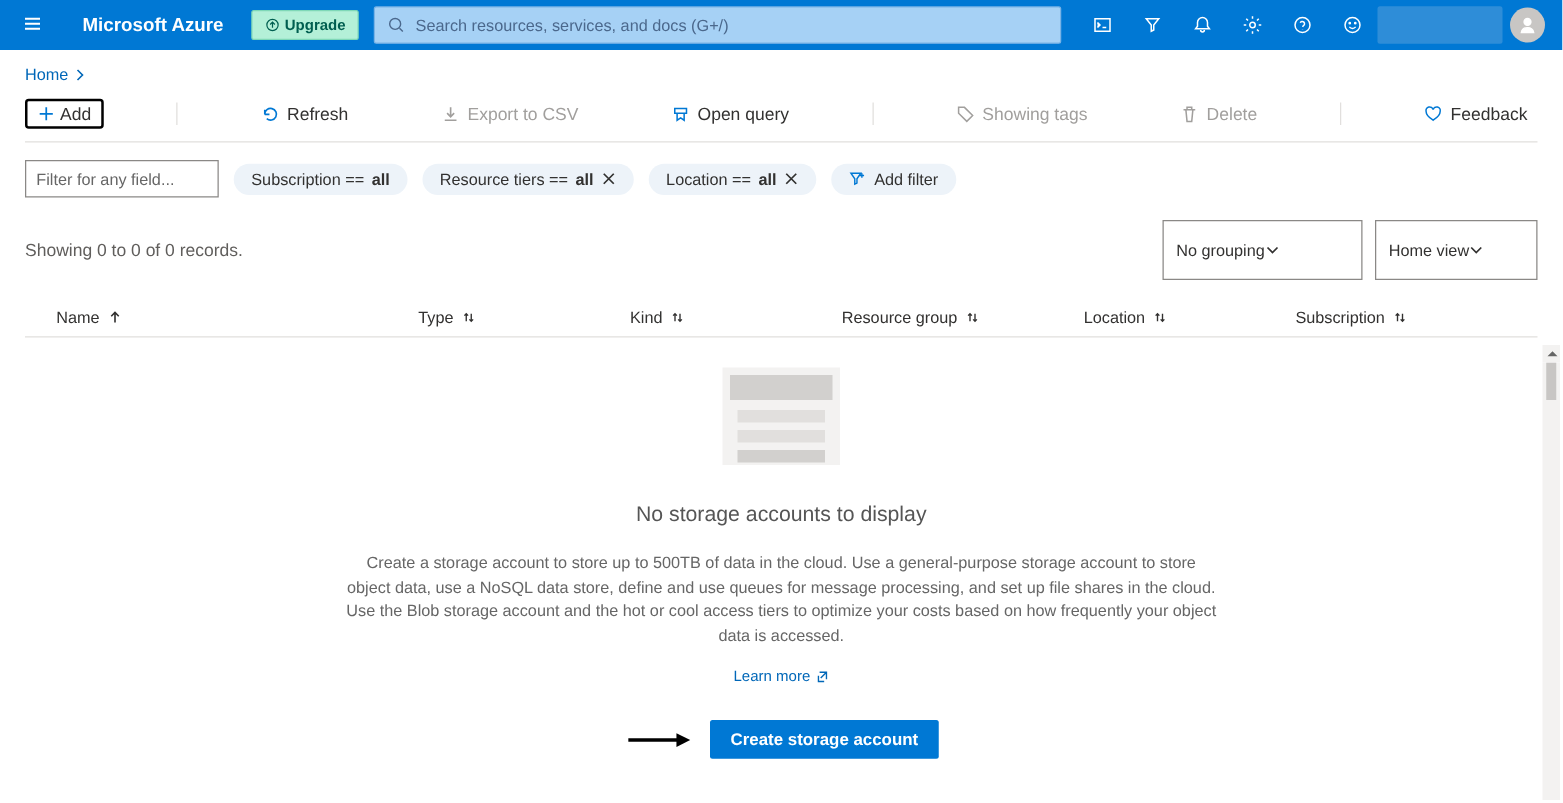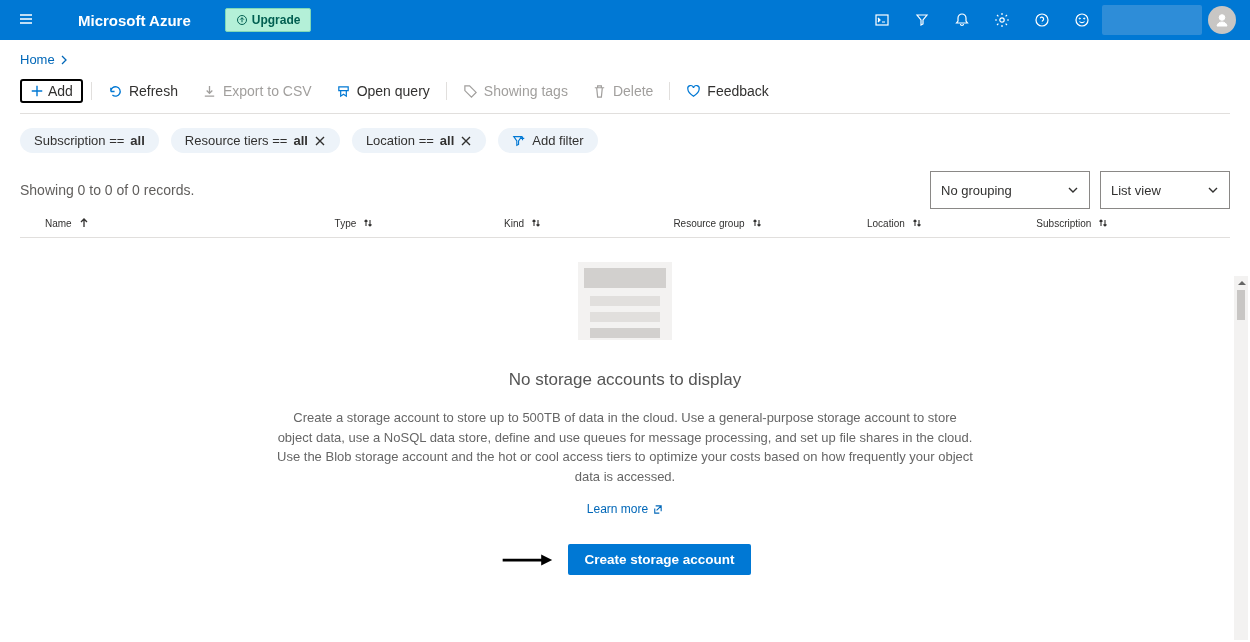--- a/index.html
+++ b/index.html
@@ -11,21 +11,21 @@
     --grey-text:#605e5c;
     --muted:#767676;
     --border:#8a8886;
     --faint:#e1dfdd;
     --pill:#edf3f9;
   }
   *{box-sizing:border-box;font-family:"Segoe UI",Arial,sans-serif;}
   body{margin:0;background:#fff;font-size:14px;color:#323130;min-height:642px;position:relative;}
 
   
-  .topbar{background:var(--azure-topbar);height:40px;display:flex;align-items:center;color:#fff;padding:0 8px;gap:24px;}
+  .topbar{background:var(--azure-topbar);height:40px;display:flex;align-items:center;color:#fff;padding:0 8px;gap:12px;}
   .hamburger-icon svg, .topbar .icon-btn svg{width:16px;height:16px;fill:#fff;stroke:#fff;}
   .hamburger-icon{padding:6px 10px;}
   .brand{font-size:15px;font-weight:600;padding:0 10px;white-space:nowrap;}
   .upgrade{background:var(--upgrade-green);color:#005e50;font-size:12px;font-weight:600;padding:4px 10px;border-radius:2px;display:flex;align-items:center;gap:4px;border:1px solid #7fd8b7;}
   .upgrade svg{width:12px;height:12px;stroke:#005e50;fill:none;}
   .search{flex:1;background:var(--light-blue);border-radius:2px;height:30px;display:flex;align-items:center;padding:0 10px;gap:8px;color:#4b688c;border:1px solid #79b3e6;max-width:550px;}
   .search svg{width:14px;height:14px;stroke:#4b688c;fill:none;}
   .search span{font-size:13px;color:#4b688c;}
   .topbar-icons{margin-left:auto;display:flex;align-items:center;}
   .icon-btn{width:40px;height:40px;display:flex;align-items:center;justify-content:center;}
@@ -38,21 +38,21 @@
   .breadcrumb{display:flex;align-items:center;gap:4px;color:var(--link);font-size:13px;text-align:center;}
   .breadcrumb svg{width:10px;height:10px;stroke:var(--link);fill:none;}
   .titlebar{display:flex;align-items:baseline;gap:12px;margin-top:8px;}
   .titlebar h1{margin:0;font-size:26px;font-weight:600;}
   .pin-icon{width:28px;height:28px;display:flex;align-items:center;justify-content:center;}
   .pin-icon svg{width:16px;height:16px;stroke:#323130;fill:none;}
   .close-x{margin-left:auto;font-size:18px;padding:4px;}
   .subtitle{color:var(--grey-text);font-size:12px;margin-top:2px;}
 
   
-  .toolbar{display:flex;align-items:center;gap:8px;margin-top:12px;padding-bottom:10px;border-bottom:1px solid var(--faint);flex-wrap:wrap;}
+  .toolbar{display:flex;align-items:center;gap:8px;margin-top:12px;padding-bottom:10px;border-bottom:1px solid var(--faint);flex-wrap:wrap;justify-content:space-between;}
   .tool-btn{display:flex;align-items:center;gap:6px;padding:4px 8px;font-size:14px;}
   .tool-btn svg{width:15px;height:15px;stroke:var(--azure-blue);fill:none;}
   .tool-btn.disabled{color:#a19f9d;}
   .tool-btn.disabled svg{stroke:#a19f9d;}
   .tool-sep{width:1px;height:18px;background:var(--faint);}
   .add-btn{border:2px solid #000;border-radius:3px;padding:2px 8px;display:flex;align-items:center;gap:4px;font-size:14px;}
   .add-btn svg{width:14px;height:14px;stroke:var(--azure-blue);fill:none;}
   .manageview svg.chev, .tool-btn svg.chev{width:10px;height:10px;stroke:#323130;}
   .heart svg{fill:none;stroke:var(--azure-blue);}
 
@@ -61,26 +61,26 @@
   .filter-input{width:155px;height:30px;border:1px solid var(--border);padding:0 8px;font-size:13px;color:#666;display:flex;align-items:center;}
   .pill{background:var(--pill);border-radius:15px;padding:5px 14px;font-size:13px;display:flex;align-items:center;gap:6px;}
   .pill strong{font-weight:700;}
   .pill .xicon{width:12px;height:12px;stroke:#323130;}
   .addfilter svg.fun{width:14px;height:14px;stroke:var(--azure-blue);fill:none;}
 
   
   .recordrow{display:flex;align-items:center;margin-top:18px;}
   .recordrow .counts{color:var(--grey-text);font-size:14px;}
   .dropdowns{margin-left:auto;display:flex;gap:10px;}
-  .dd{border:1px solid var(--border);height:38px;min-width:160px;display:flex;align-items:center;justify-content:space-between;padding:16px 10px;font-size:13px;}
+  .dd{border:1px solid var(--border);height:48px;min-width:160px;display:flex;align-items:center;padding:16px 10px;font-size:13px;}
   .dd.narrow{min-width:130px;}
   .dd svg{width:12px;height:12px;stroke:#323130;fill:none;}
 
   
-  .colhdr{display:flex;padding:8px 0;border-bottom:1px solid var(--faint);font-size:10px;font-weight:400;}
+  .colhdr{display:flex;margin-top:14px;padding:8px 0;border-bottom:1px solid var(--faint);font-size:13px;font-weight:400;}
   .col{display:flex;align-items:center;gap:6px;}
   .col svg{width:12px;height:12px;stroke:#323130;fill:none;}
   .c-name{flex:0 0 26%;padding-left:25px;}
   .c-type{flex:0 0 14%;}
   .c-kind{flex:0 0 14%;}
   .c-rg{flex:0 0 16%;}
   .c-loc{flex:0 0 14%;}
   .c-sub{flex:1;}
 
   
@@ -114,20 +114,27 @@
       </svg>
   </div>
   <div class="brand">Microsoft Azure</div>
   <div class="upgrade">
     <svg viewBox="0 0 16 16">
         <circle cx="8" cy="8" r="6" stroke-width="1.3"></circle>
         <path d="M8 11V5M5.5 7.5 8 5l2.5 2.5" stroke-width="1.3"></path>
       </svg>
     <span>Upgrade</span>
   </div>
+  <div class="search">
+    <svg viewBox="0 0 16 16">
+        <circle cx="7" cy="7" r="5" stroke-width="1.3"></circle>
+        <path d="M11 11l3 3" stroke-width="1.3"></path>
+      </svg>
+    <span>Search resources, services, and docs (G+/)</span>
+  </div>
   <div class="topbar-icons">
     <div class="icon-btn">
         <svg viewBox="0 0 16 16">
           <rect x="2" y="3" width="12" height="10" fill="none" stroke-width="1.2"></rect>
           <path d="M4 6l2 2-2 2M8 10h3" stroke-width="1.2"></path>
         </svg>
       </div>
     <div class="icon-btn">
         <svg viewBox="0 0 16 16">
           <path d="M3 3h10l-4 5v4l-2 1V8z" fill="none" stroke-width="1.2"></path>
@@ -221,20 +228,23 @@
     <div class="tool-sep"></div>
     <div class="tool-btn heart">
       <svg viewBox="0 0 16 16">
           <path d="M8 13S2 9 2 5.5A3 3 0 0 1 8 4a3 3 0 0 1 6 1.5C14 9 8 13 8 13z" stroke-width="1.3"></path>
         </svg>
       <span>Feedback</span>
     </div>
   </div>
 
   <div class="filterrow">
+    <div class="filter-input">
+      <span>Filter for any field...</span>
+    </div>
     <div class="pill">
       <span>Subscription == </span>
         <strong>all</strong>
     </div>
     <div class="pill">
       <span>Resource tiers == </span>
         <strong>all</strong>
       <svg class="xicon" viewBox="0 0 12 12">
           <path d="M2 2l8 8M10 2 2 10" stroke-width="1.4"></path>
         </svg>
@@ -257,21 +267,21 @@
   <div class="recordrow">
     <div class="counts">Showing 0 to 0 of 0 records.</div>
     <div class="dropdowns">
       <div class="dd">
         <span>No grouping</span>
         <svg viewBox="0 0 12 12">
             <path d="M2 4l4 4 4-4" stroke-width="1.4"></path>
           </svg>
       </div>
       <div class="dd narrow">
-        <span>List view</span>
+        <span>Home view</span>
         <svg viewBox="0 0 12 12">
             <path d="M2 4l4 4 4-4" stroke-width="1.4"></path>
           </svg>
       </div>
     </div>
   </div>
 
   <div class="colhdr">
     <div class="col c-name">
       <span>Name</span>

